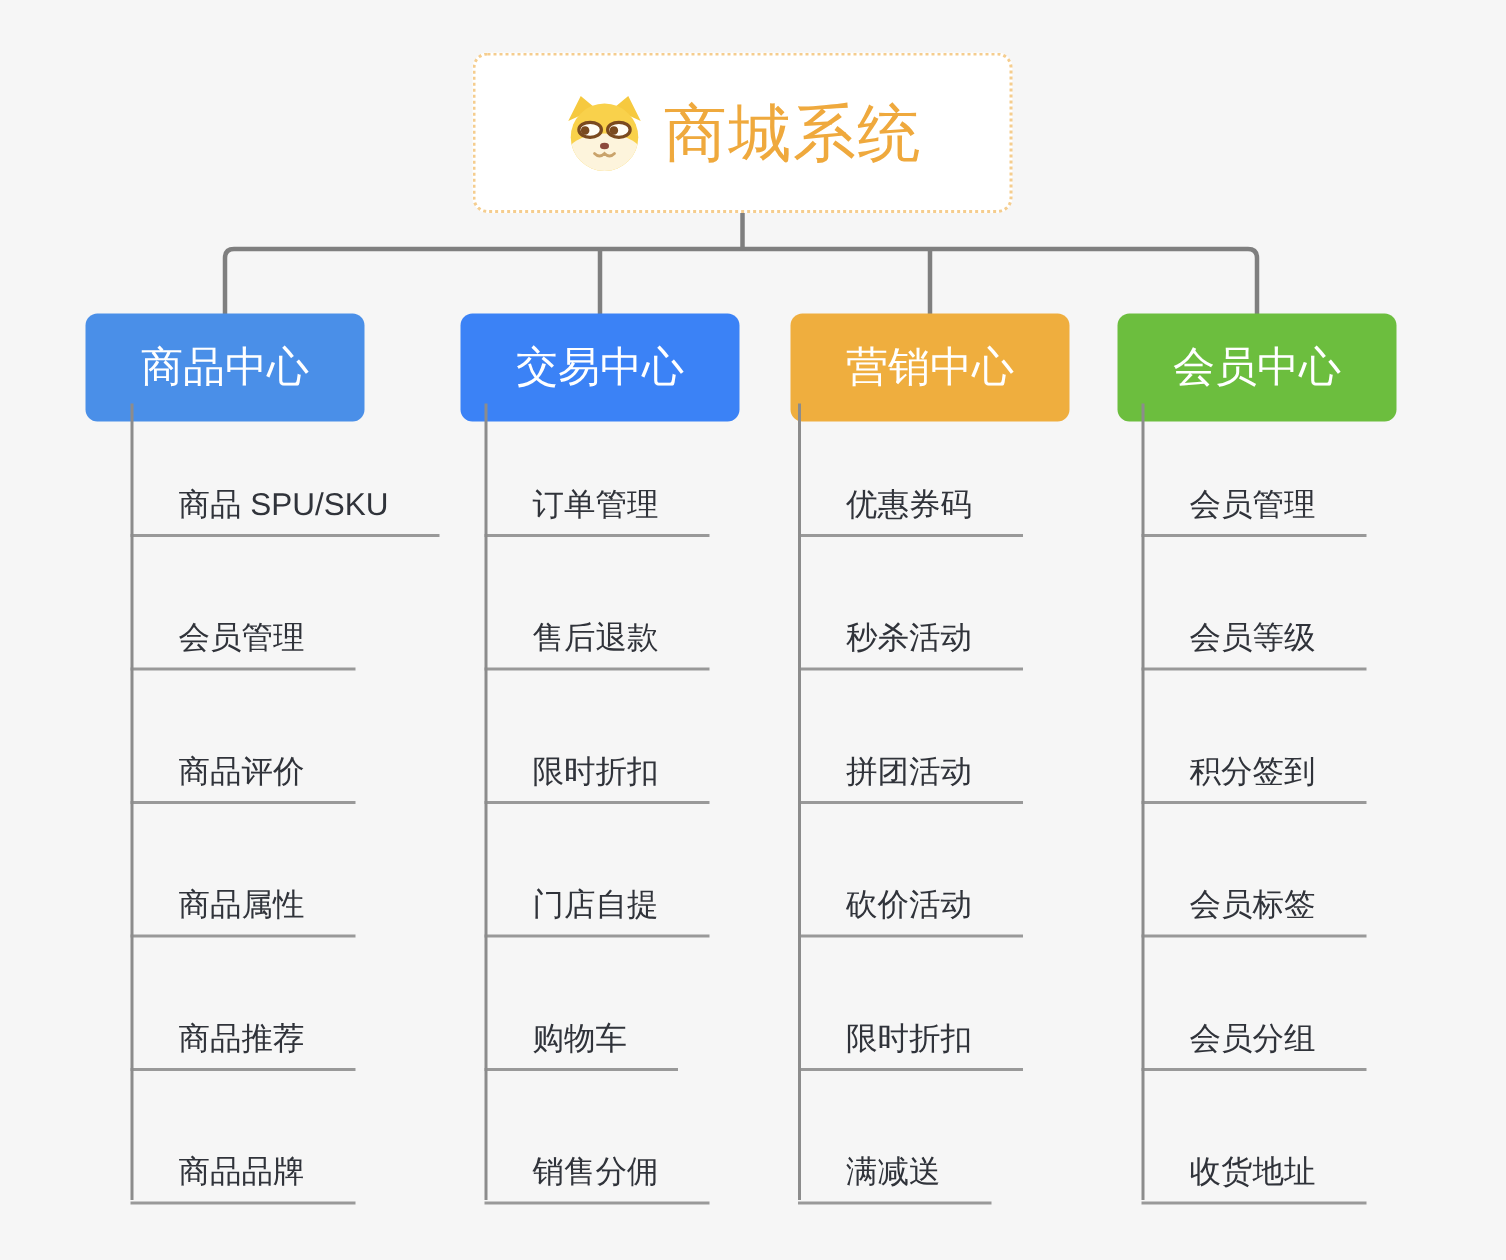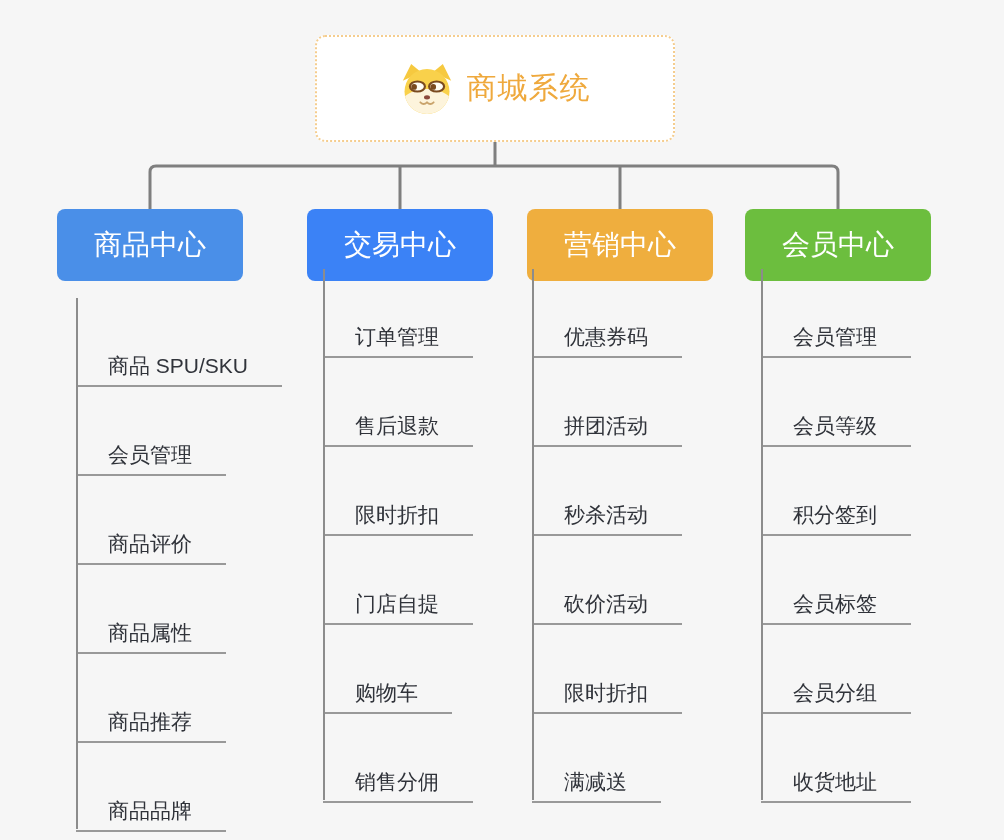--- a/index.html
+++ b/index.html
@@ -29,21 +29,21 @@
     border: 2px dotted #f5cd8e;
     border-radius: 10px;
     box-sizing: border-box;
     display: flex;
     align-items: center;
     justify-content: center;
     gap: 13px;
   }
   .root-node .dog-icon { width: 54px; height: 50px; flex: 0 0 auto; }
   .root-label {
-    font-size: 30px;
+    font-size: 42px;
     color: #efa93d;
     white-space: nowrap;
     letter-spacing: 1px;
   }
   
   .branch-node {
     position: absolute;
     top: 209px;
     width: 186px; height: 72px;
     border-radius: 8px;
@@ -57,21 +57,21 @@
   .branch-1 { left: 57px; }
   .branch-2 { left: 307px; }
   .branch-3 { left: 527px; }
   .branch-4 { left: 745px; }
   
   .leaf-column {
     position: absolute;
     top: 269px;
     width: 240px;
   }
-  .col-1 { left: 76px; margin-top: 29px; }
+  .col-1 { left: 87px; }
   .col-2 { left: 323px; }
   .col-3 { left: 532px; }
   .col-4 { left: 761px; }
   .column-line {
     position: absolute;
     left: 0; top: 0;
     width: 2px; height: 531px;
     background: #8c8c8c;
   }
   .leaf-row {
@@ -181,26 +181,26 @@
         <span class="leaf">销售分佣</span>
       </div>
   </div>
 
   <div class="leaf-column col-3">
     <div class="column-line"></div>
     <div class="leaf-row">
         <span class="leaf">优惠券码</span>
       </div>
     <div class="leaf-row">
+        <span class="leaf">秒杀活动</span>
+      </div>
+    <div class="leaf-row">
         <span class="leaf">拼团活动</span>
       </div>
     <div class="leaf-row">
-        <span class="leaf">秒杀活动</span>
-      </div>
-    <div class="leaf-row">
         <span class="leaf">砍价活动</span>
       </div>
     <div class="leaf-row">
         <span class="leaf">限时折扣</span>
       </div>
     <div class="leaf-row">
         <span class="leaf">满减送</span>
       </div>
   </div>
 

